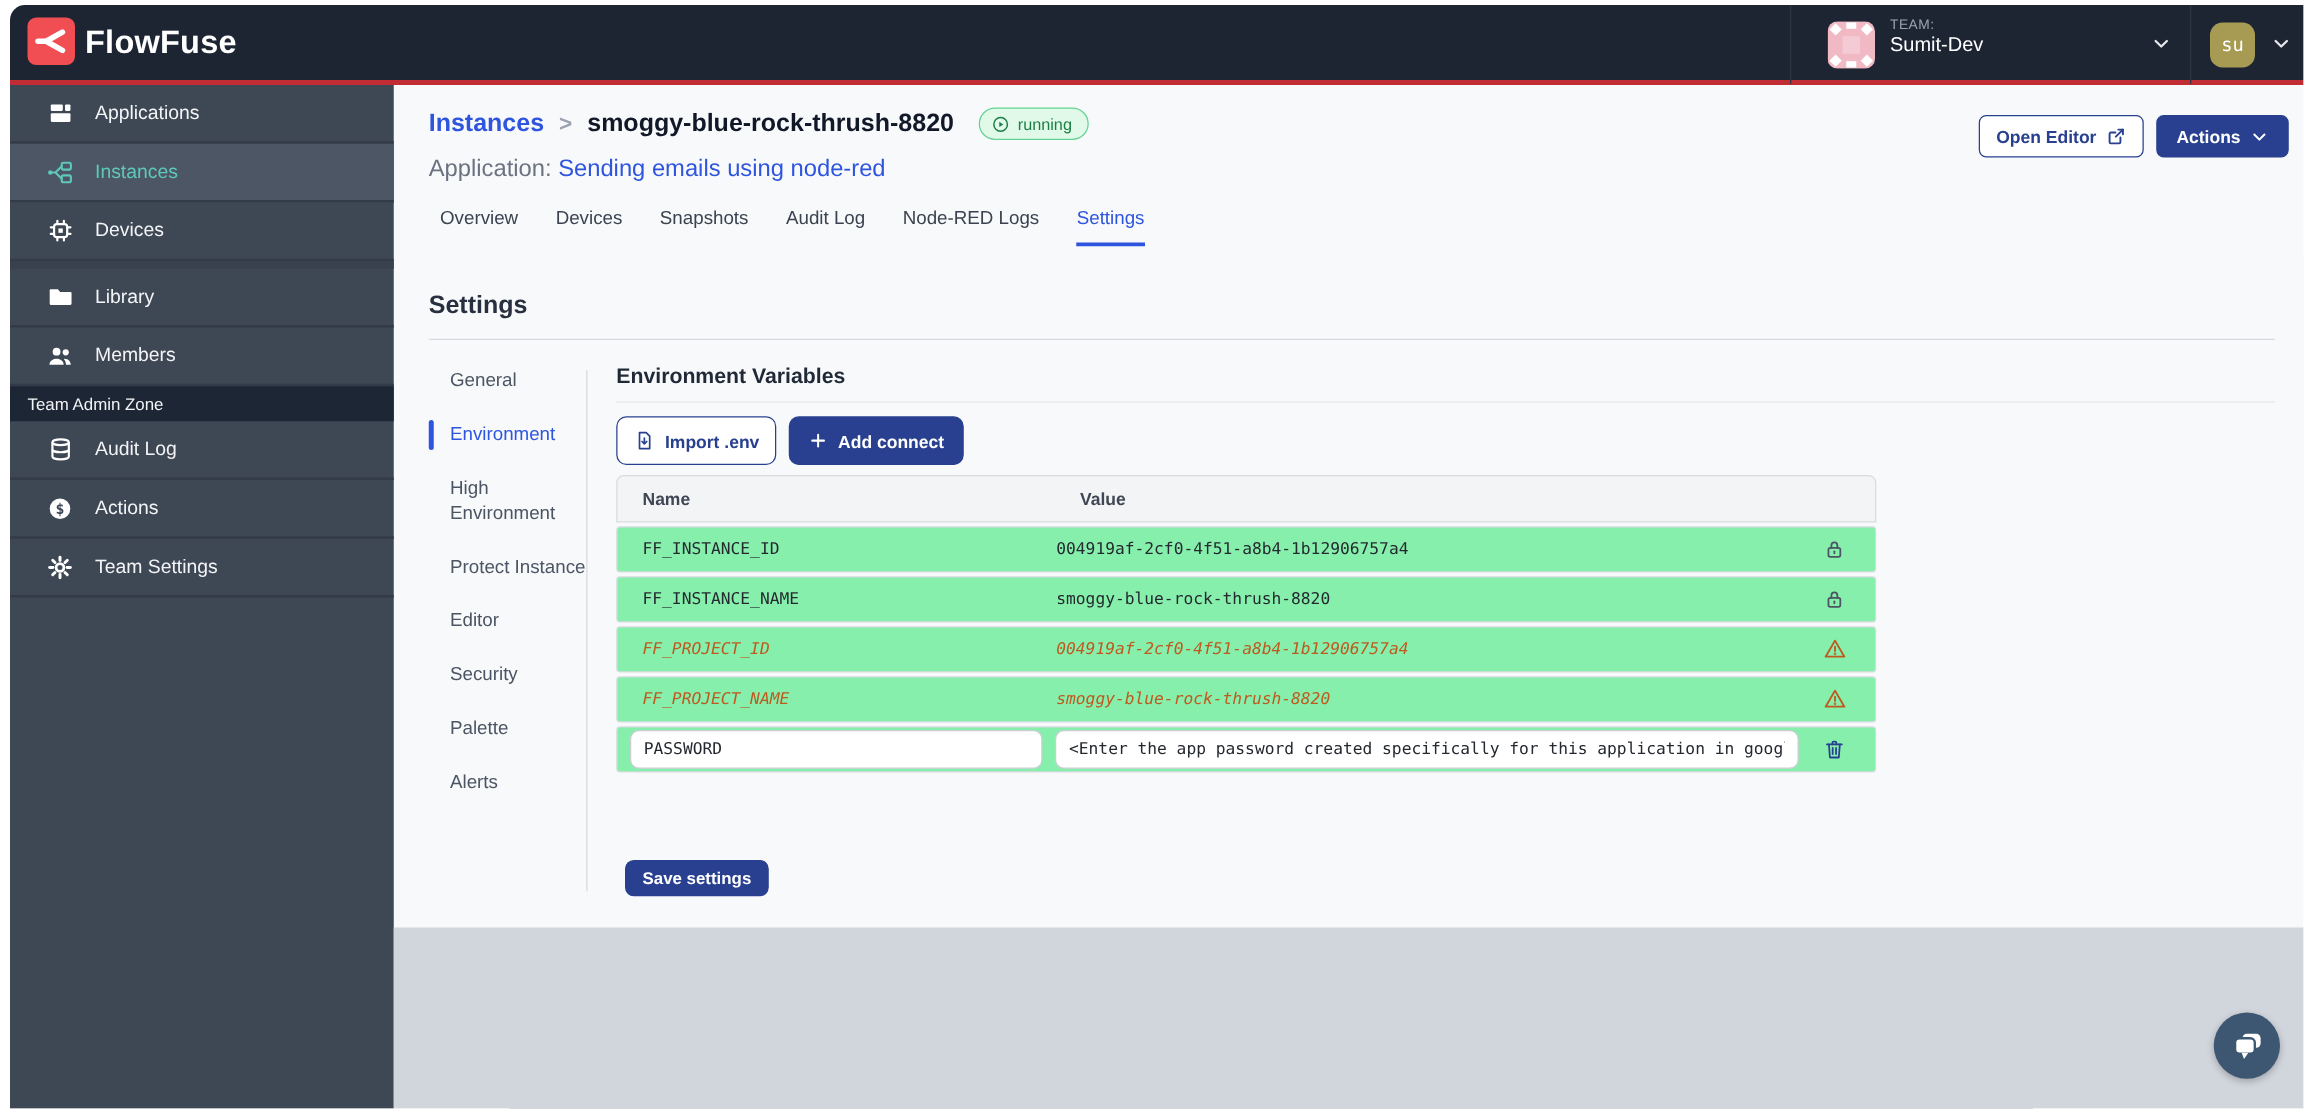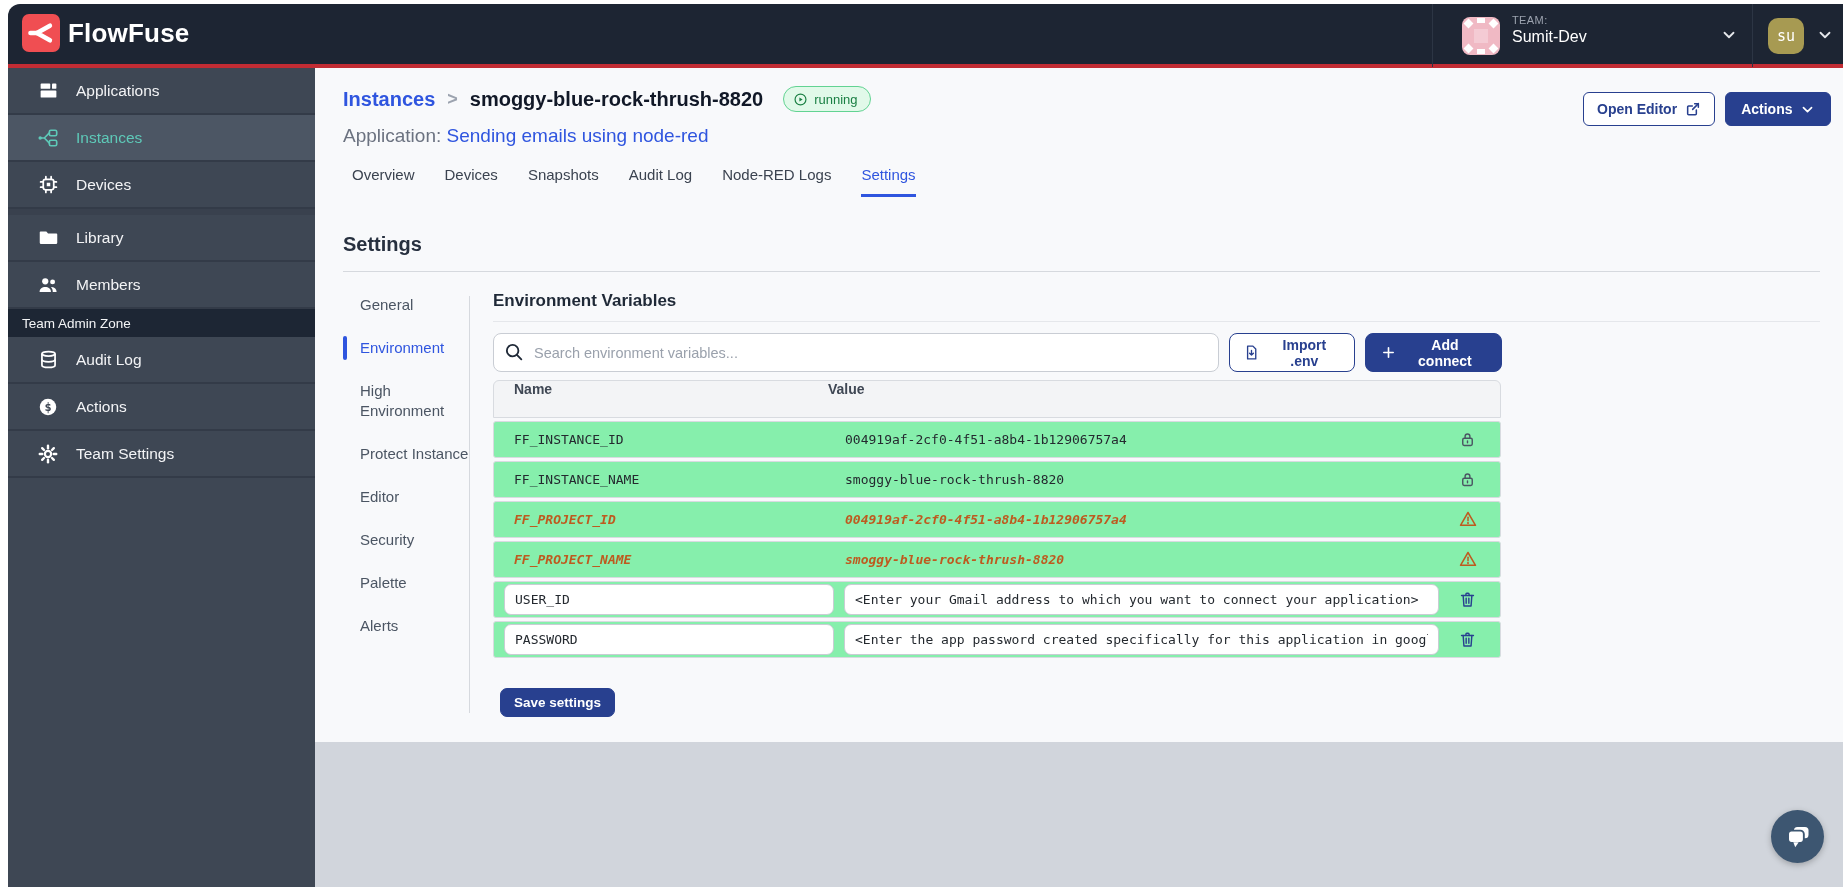--- a/index.html
+++ b/index.html
@@ -78,29 +78,29 @@
   .env-toolbar { position:absolute; left:493px; top:333px; width:1009px; height:39px; display:flex; gap:10px; }
   .search-wrap { position:relative; width:744px; height:39px; }
   .search-wrap input { width:100%; height:100%; border:1px solid #C9CDD4; border-radius:8px; background:#fff;
                        padding:0 12px 0 40px; font-size:14.5px; color:#1F2937; font-family:"Liberation Sans", sans-serif; }
   .search-wrap input::placeholder { color:#9AA1AC; }
   .search-icon { position:absolute; left:10px; top:8px; width:22px; height:22px; color:#1F2937; }
   .toolbar-btn { height:39px; border-radius:8px; }
 
   .env-table { position:absolute; left:493px; top:380px; width:1008px; }
   .env-head { height:38px; background:#F3F4F6; border:1px solid #D8DBE0; border-radius:6px 6px 0 0;
-              display:flex; align-items:flex-start; font-size:14px; font-weight:700; color:#3F4754; }
+              display:flex; align-items:center; font-size:14px; font-weight:700; color:#3F4754;gap:36px; }
   .col-name { width:334px; padding-left:20px; }
   .col-value { flex:1; padding-left:0; }
   .env-row { position:relative; height:37px; margin-top:3px; background:#86efac; border:1px solid #D8DBE0;
              border-radius:3px; display:flex; align-items:center;
              font-family:"DejaVu Sans Mono", monospace; font-size:13px; color:#24292F; }
   .env-row .cell.name { width:334px; padding-left:20px; white-space:nowrap; overflow:hidden; }
   .env-row .cell.value { width:590px; white-space:nowrap; overflow:hidden;margin-left:17px; }
-  .env-row.deprecated .cell { color:#BE5A1F; font-style:italic;font-weight:bold; }
+  .env-row.deprecated .cell { color:#BE5A1F; font-style:italic; }
   .row-icon { position:absolute; right:22px; top:8px; width:20px; height:20px; color:#4B5563; }
   .env-row.deprecated .row-icon { color:#BE5A1F; top:7px; }
   .env-row.editable .row-icon { color:#28408F; cursor:pointer; }
   .cell-input { height:31px; border:1px solid #C9CDD4; border-radius:7px; background:#fff;
                 font-family:"DejaVu Sans Mono", monospace; font-size:13px; color:#24292F; padding:0 10px; }
   .cell-input.name-input { margin-left:10px; width:330px; }
   .cell-input.value-input { margin-left:10px; width:595px; }
 
   .save-btn { position:absolute; left:500px; top:688px; height:29px; padding:0 13px; border-radius:7px; font-size:13.5px; }
 
@@ -323,29 +323,20 @@
     <div class="subnav-item">Security</div>
     <div class="subnav-item">Palette</div>
     <div class="subnav-item">Alerts</div>
   </div>
   <div class="vdiv"></div>
 
   <div class="env-title">Environment Variables</div>
   <div class="hdiv2"></div>
 
   <div class="env-toolbar">
-    <div class="search-wrap">
-      <span class="search-icon">
-        <svg width="22" height="22" viewBox="0 0 24 24" fill="none" stroke="#1F2937" stroke-width="2">
-            <circle cx="10.5" cy="10.5" r="6.3"></circle>
-            <path d="M15.2 15.2 L20 20" stroke-linecap="round"></path>
-          </svg>
-      </span>
-      <input type="text" placeholder="Search environment variables..." style="">
-    </div>
     <button class="btn btn-outline toolbar-btn">
       <span>
         <svg width="17" height="17" viewBox="0 0 24 24" fill="none" stroke="#28408F" stroke-width="1.9" stroke-linecap="round" stroke-linejoin="round">
             <path d="M6.5 3 h7.5 l4 4 v14 h-11.5 z"></path>
             <path d="M12 9 v6.5 M9.3 13 L12 15.7 L14.7 13"></path>
           </svg>
       </span>
       <span>Import .env</span>
     </button>
     <button class="btn btn-solid toolbar-btn">
@@ -402,32 +393,20 @@
           <span class="cell value">smoggy-blue-rock-thrush-8820</span>
           <span class="row-icon">
             <svg width="20" height="20" viewBox="0 0 24 24" fill="none" stroke="currentColor" stroke-width="1.8" stroke-linecap="round" stroke-linejoin="round">
               <path d="M12 4.2 L21 19.6 H3 z"></path>
               <path d="M12 10 v4.2"></path>
               <circle cx="12" cy="16.9" r="0.4" fill="currentColor"></circle>
             </svg>
           </span>
         </div>
         <div class="env-row editable">
-          <input class="cell-input name-input" value="USER_ID" style="">
-          <input class="cell-input value-input" value="&lt;Enter your Gmail address to which you want to connect your application&gt;" style="">
-          <span class="row-icon">
-            <svg width="19" height="19" viewBox="0 0 24 24" fill="none" stroke="currentColor" stroke-width="1.8" stroke-linecap="round" stroke-linejoin="round">
-              <path d="M4.5 7 H19.5"></path>
-              <path d="M10 7 V5.4 a1.2 1.2 0 0 1 1.2-1.2 h1.6 A1.2 1.2 0 0 1 14 5.4 V7"></path>
-              <path d="M6.5 7 l1 13.2 h9 L17.5 7"></path>
-              <path d="M10.3 10.5 v6.2 M13.7 10.5 v6.2"></path>
-            </svg>
-          </span>
-        </div>
-        <div class="env-row editable">
           <input class="cell-input name-input" value="PASSWORD" style="">
           <input class="cell-input value-input" value="&lt;Enter the app password created specifically for this application in google" style="">
           <span class="row-icon">
             <svg width="19" height="19" viewBox="0 0 24 24" fill="none" stroke="currentColor" stroke-width="1.8" stroke-linecap="round" stroke-linejoin="round">
               <path d="M4.5 7 H19.5"></path>
               <path d="M10 7 V5.4 a1.2 1.2 0 0 1 1.2-1.2 h1.6 A1.2 1.2 0 0 1 14 5.4 V7"></path>
               <path d="M6.5 7 l1 13.2 h9 L17.5 7"></path>
               <path d="M10.3 10.5 v6.2 M13.7 10.5 v6.2"></path>
             </svg>
           </span>

